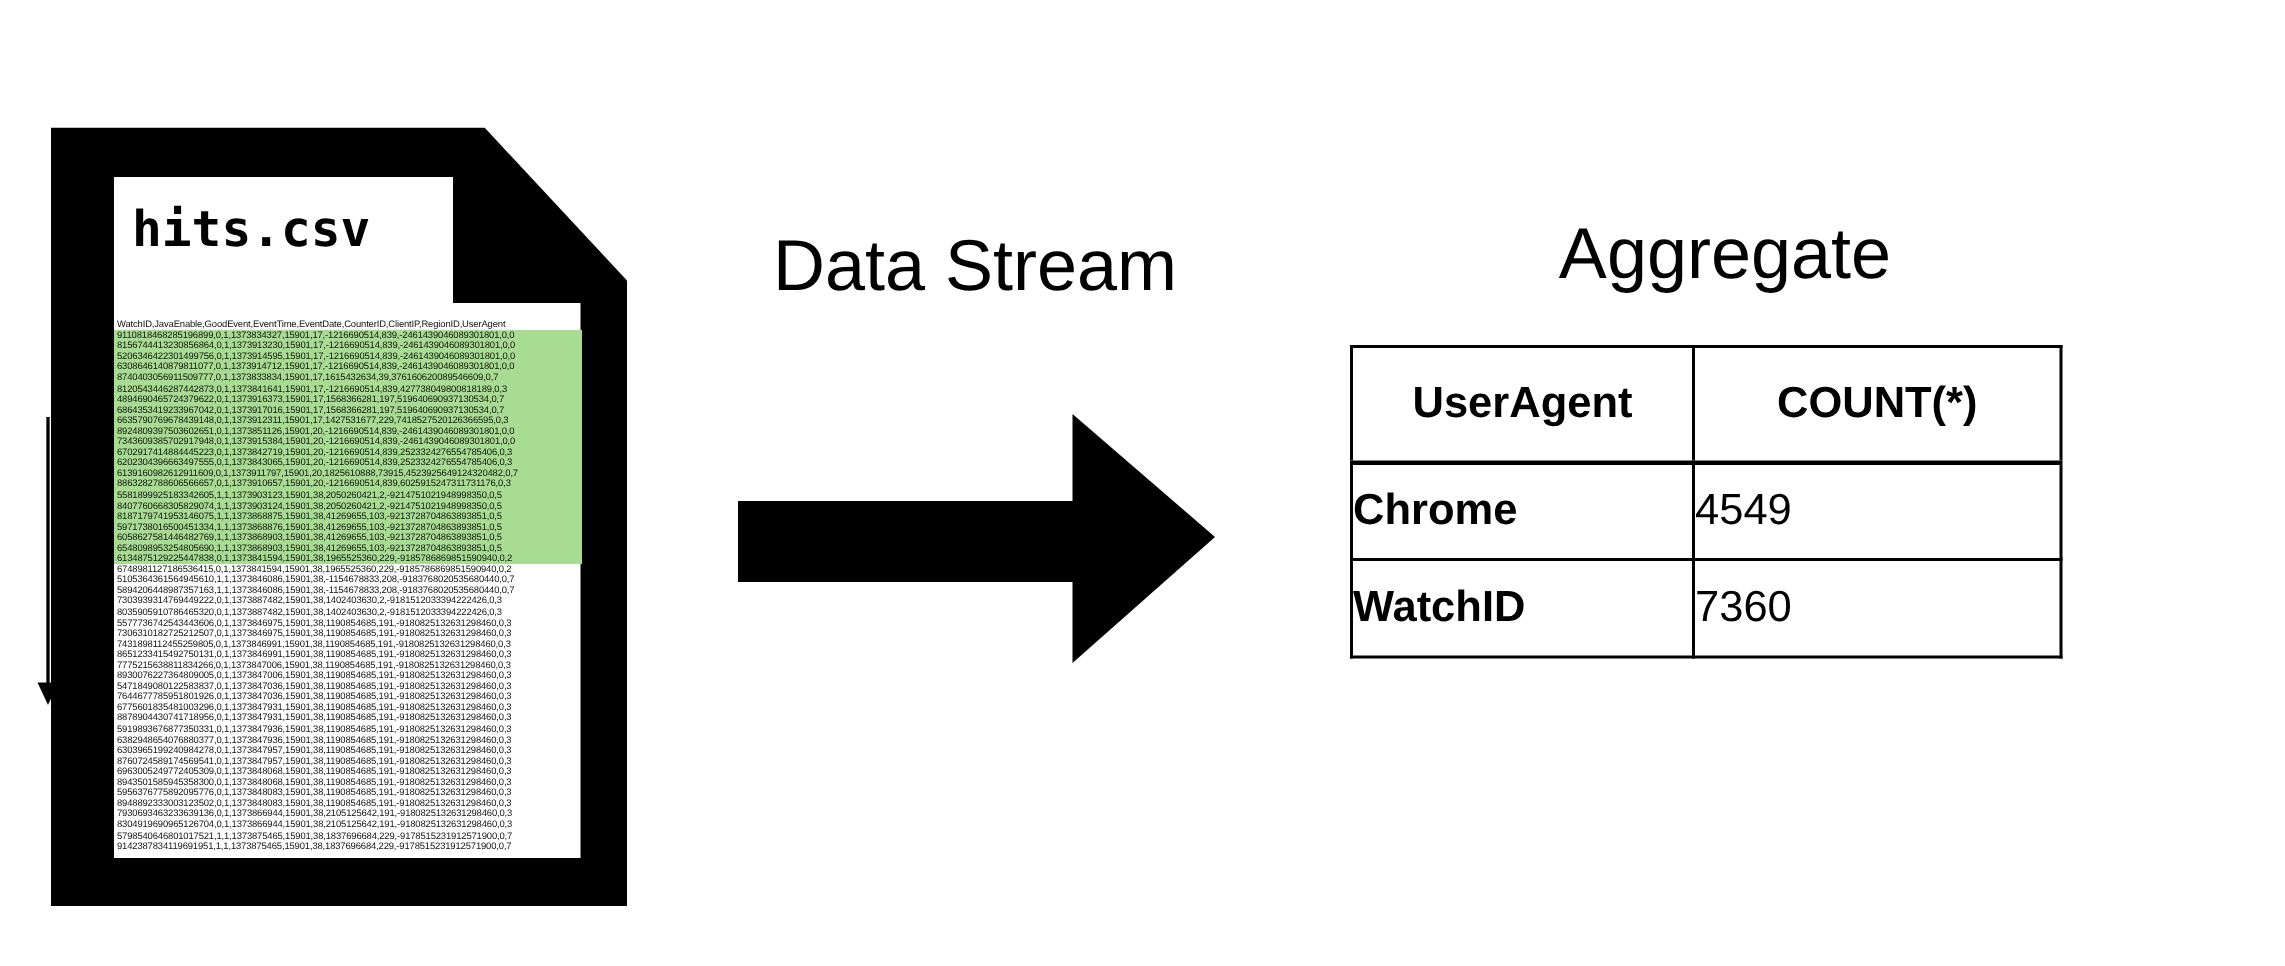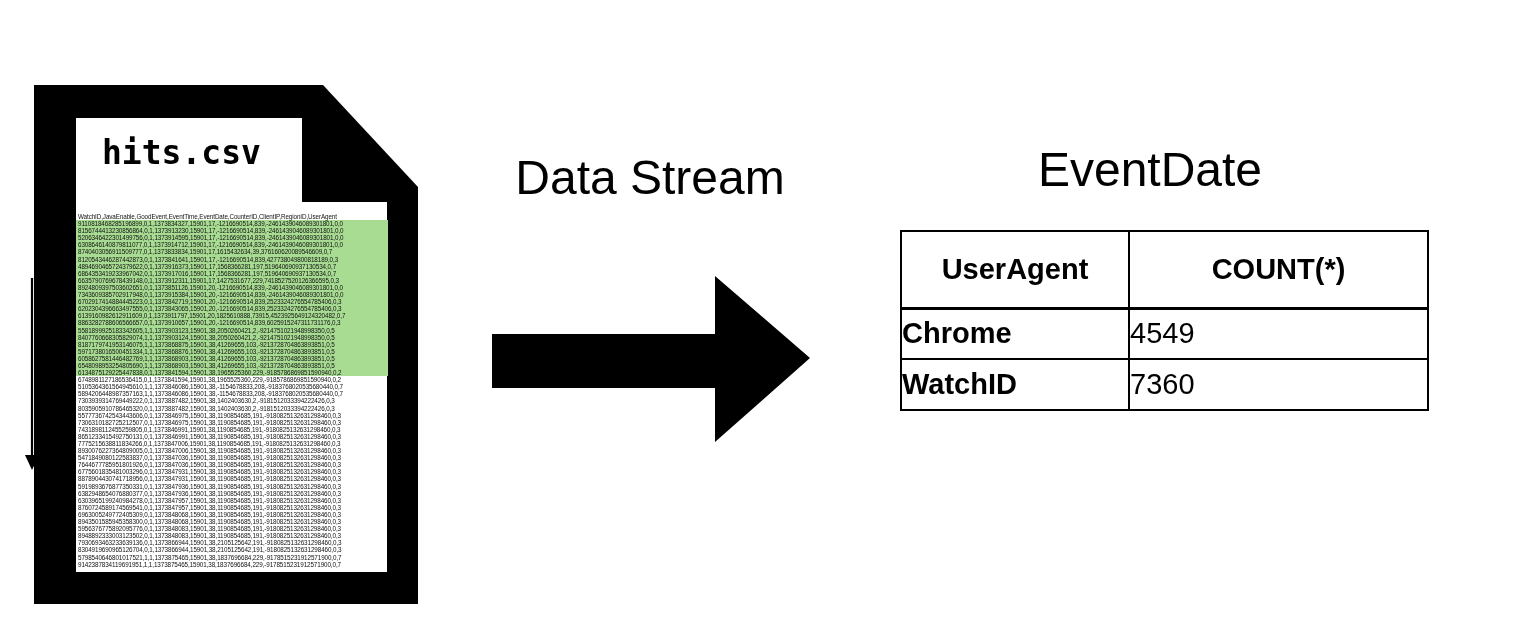--- a/index.html
+++ b/index.html
@@ -2,21 +2,21 @@
 <html><head>
 <meta charset="utf-8">
 <style>
   * { margin:0; padding:0; box-sizing:border-box; }
   html,body { width:1523px; height:644px; background:#ffffff;
     font-family:"Liberation Sans", sans-serif; position:relative; overflow:hidden; }
 
   
   .doc { position:absolute; left:34px; top:85px; width:384px; height:519px; }
   .doc svg { position:absolute; left:0; top:0; }
-  .doc-title { position:absolute; left:68px; top:48px;
+  .doc-title { position:absolute; left:54px; top:48px;
     font-family:"DejaVu Sans Mono", monospace; font-weight:bold;
     font-size:33px; color:#000; letter-spacing:0px; }
   .csv-highlight { position:absolute; left:42px; width:312px; }
   .csv-text { position:absolute; left:44px; top:128px; width:310px; height:358px;
     font-family:"Liberation Sans", sans-serif; font-size:6.3px; line-height:7.1px;
     color:#111; white-space:pre; overflow:hidden; letter-spacing:-0.1px; }
 
   
   .down-arrow { position:absolute; left:20px; top:274px; }
 
@@ -26,23 +26,23 @@
   .flow-arrow { position:absolute; left:488px; top:272px; }
 
   
   .agg-title { position:absolute; left:1000px; top:142px; width:300px;
     text-align:center; font-size:48px; color:#000; }
   .agg-table { position:absolute; left:900px; top:230px; border-collapse:collapse;
     background:#fff; }
   .agg-table th, .agg-table td { border:2px solid #000; 
     vertical-align:middle; font-size:29px; color:#000; padding:0; }
   .agg-table th { height:77px; font-weight:bold; border-bottom:3px solid #000; }
-  .agg-table td { height:51px; font-weight:normal; }
+  .agg-table td { height:65px; font-weight:normal; }
   .agg-table .col-ua  { width:228px; }
-  .agg-table .col-cnt { width:299px;margin-top:13px; }
+  .agg-table .col-cnt { width:245px;margin-top:13px; }
   .agg-table td.ua-cell { font-weight:bold; }
 </style>
 </head>
 <body>
 
 <svg class="down-arrow" width="24" height="200" viewBox="0 0 24 200">
   <line x1="12" y1="4" x2="12" y2="182" stroke="#000" stroke-width="2.2"></line>
   <polygon points="5,181 19,181 12,196" fill="#000"></polygon>
 </svg>
 
@@ -103,21 +103,21 @@
 8304919690965126704,0,1,1373866944,15901,38,2105125642,191,-9180825132631298460,0,3
 5798540646801017521,1,1,1373875465,15901,38,1837696684,229,-9178515231912571900,0,7
 9142387834119691951,1,1,1373875465,15901,38,1837696684,229,-9178515231912571900,0,7</pre>
 </div>
 
 <div class="stream-label">Data Stream</div>
 <svg class="flow-arrow" width="326" height="174" viewBox="0 0 326 174">
   <polygon points="4,62 227,62 227,4 322,86 227,170 227,116 4,116" fill="#000"></polygon>
 </svg>
 
-<div class="agg-title">EventDate</div>
+<div class="agg-title">Aggregate</div>
 <table class="agg-table">
   <thead>
     <tr>
       <th class="col-ua">UserAgent</th>
       <th class="col-cnt">COUNT(*)</th>
     </tr>
   </thead>
   <tbody>
     <tr>
       <td class="ua-cell">Chrome</td>

